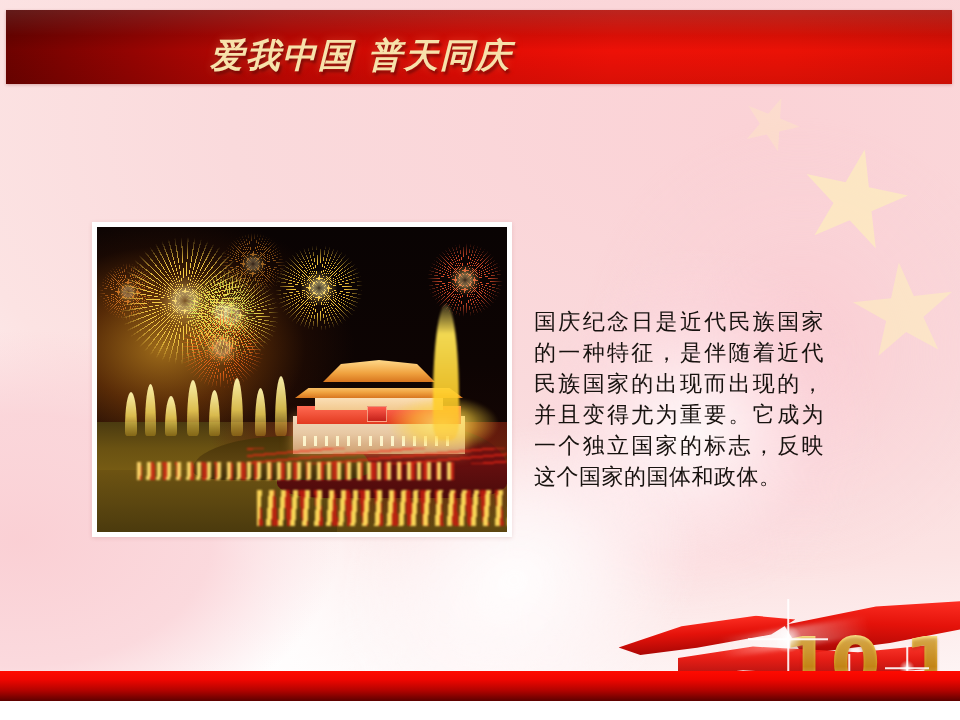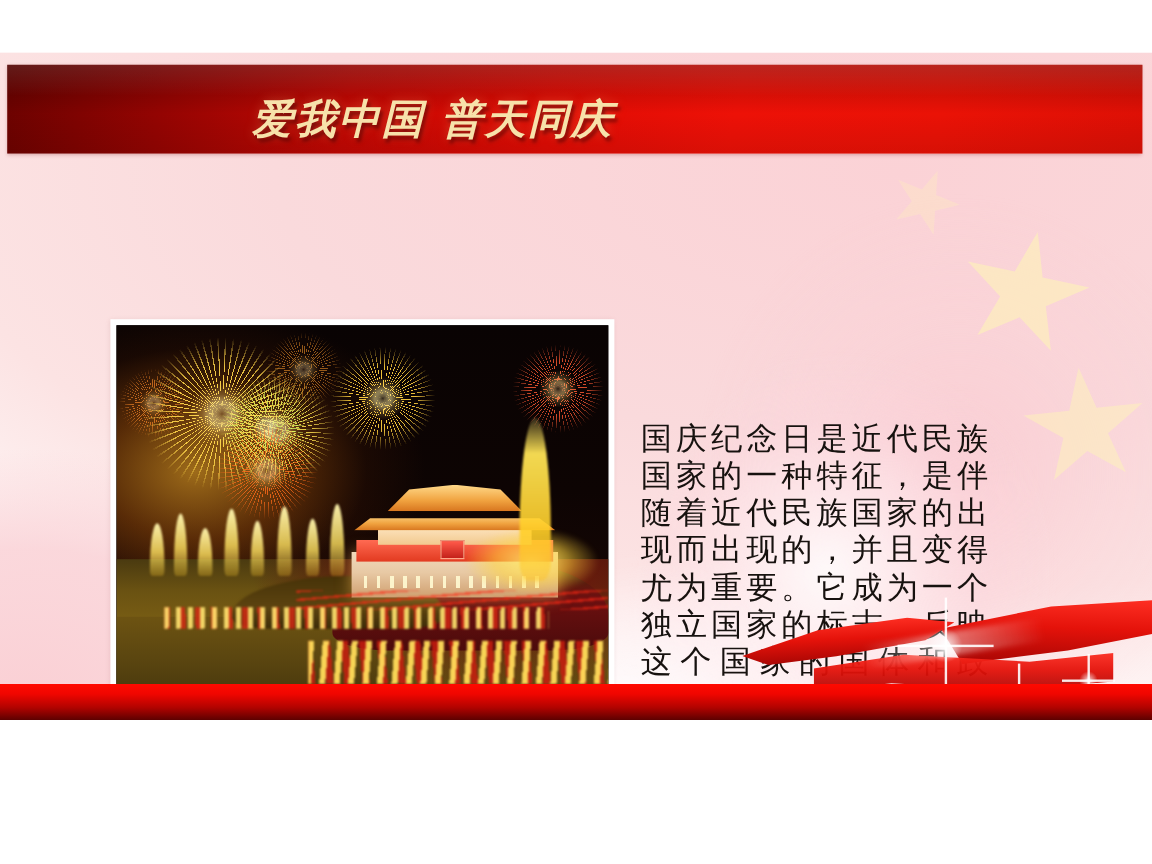--- a/index.html
+++ b/index.html
@@ -8,24 +8,23 @@
     padding: 0;
     background: #ffffff;
   }
   body {
     font-family: "Liberation Sans", "DejaVu Sans", sans-serif;
   }
 
   .slide {
     position: relative;
     width: 960px;
-    height: 556px;
+    height: 701px;
     overflow: hidden;
     background: #fbdcdd;
-    margin-top: 44px;
   }
 
   
   .bg-base {
     position: absolute;
     inset: 0;
     background:
       radial-gradient(120% 90% at 78% 18%, #fbd2d6 0%, #fadadc 45%, #fce3e3 70%, #ffffff 100%),
       linear-gradient(180deg, #fbd8da 0%, #fbdcdd 40%, #fdeaea 70%, #ffffff 100%);
   }
@@ -355,21 +354,21 @@
     filter: blur(0.5px);
   }
 
   
   .body-text {
     position: absolute;
     left: 534px;
     top: 306px;
     width: 290px;
     color: #17120f;
-    font-size: 26px;
+    font-size: 22px;
     line-height: 31px;
     letter-spacing: 0.5px;
     text-align: justify;
     text-justify: inter-character;
     font-family: Liberation Serif, serif;
   }
 
   
   .deco-bottom {
     position: absolute;
@@ -520,20 +519,21 @@
     </div>
   </div>
 
   <div class="body-text">国庆纪念日是近代民族国家的一种特征，是伴随着近代民族国家的出现而出现的，并且变得尤为重要。它成为一个独立国家的标志，反映这个国家的国体和政体。</div>
 
   <div class="deco-bottom">
     <div class="ribbon ribbon-right"></div>
     <div class="ribbon ribbon-left"></div>
     <div class="ribbon ribbon-mid"></div>
     <div class="ribbon-sheen"></div>
+    <div class="date-10-1">10.1</div>
     <div class="sparkle sp1"></div>
     <div class="sparkle sp2"></div>
     <div class="sparkle sp3"></div>
   </div>
 
   <div class="footer-bar"></div>
 
 </div>
 
 </body></html>

